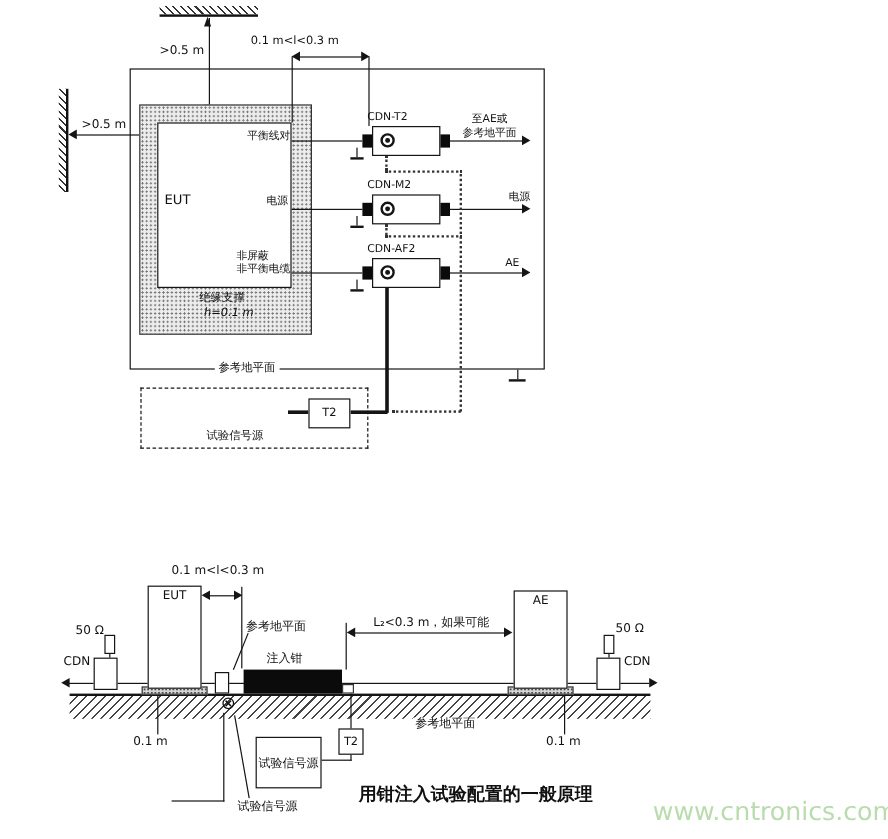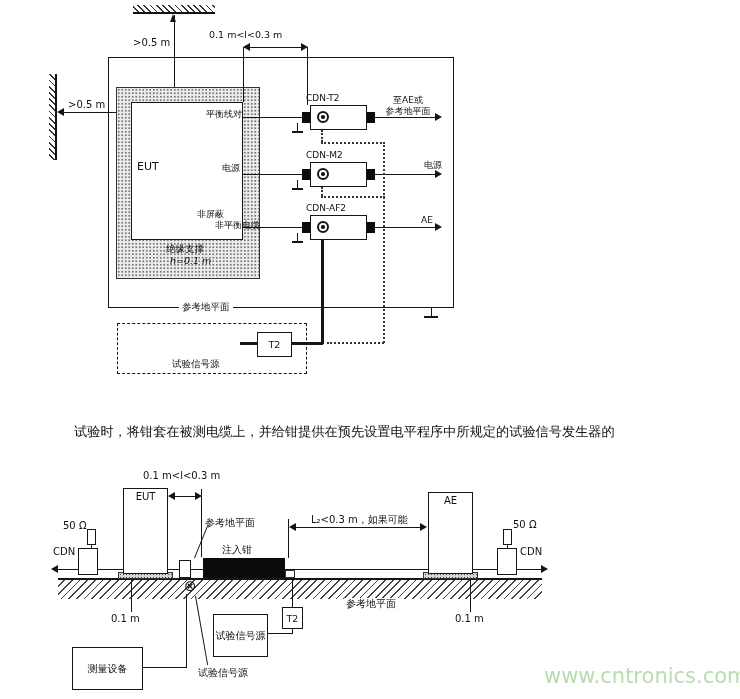--- a/index.html
+++ b/index.html
@@ -58,21 +58,21 @@
   <span class="lb" style="left:209px;top:30px;font-size:9.5px">0.1 m&lt;l&lt;0.3 m</span>
   <div class="hl" style="left:249px;top:47px;width:53px"></div>
   <div class="tl" style="left:243px;top:43px"></div>
   <div class="tr" style="left:301px;top:43px"></div>
   <div class="vl" style="left:243px;top:47px;height:55px"></div>
   <div class="vl" style="left:307px;top:47px;height:58px"></div>
 
   <span class="lb9" style="left:206px;top:110px">平衡线对</span>
   <span class="lb9" style="left:222px;top:164px">电源</span>
   <span class="lb9" style="left:197px;top:210px">非屏蔽</span>
-  <span class="lb9" style="left:215px;top:221px">非平衡电缆</span>
+  <span class="lb9" style="left:197px;top:221px">非平衡电缆</span>
   <div class="hl" style="left:243px;top:117px;width:59px"></div>
   <div class="hl" style="left:243px;top:174px;width:59px"></div>
   <div class="hl" style="left:243px;top:227px;width:59px"></div>
 
   <span class="lb9" style="left:306px;top:94px">CDN-T2</span>
   <div class="bx" style="left:310px;top:105px;width:57px;height:25px"></div>
   <div class="cdncirc" style="left:317px;top:111px"></div>
   <div class="blk" style="left:302px;top:112px;width:8px;height:11px"></div>
   <div class="blk" style="left:367px;top:112px;width:8px;height:11px"></div>
   <div class="vl" style="left:297px;top:123px;height:8px"></div>
@@ -121,21 +121,20 @@
   <div class="hl" style="left:424px;top:316px;width:14px;height:2px"></div>
   <span class="lb" style="left:179px;top:302px;background:#fff;padding:0 3px;font-size:9.5px">参考地平面</span>
 
   <div style="position:absolute;left:117px;top:323px;width:190px;height:51px;border:1.5px dashed #151515;box-sizing:border-box"></div>
   <div class="bx cbx" style="left:257px;top:332px;width:35px;height:25px">
     <span>T2</span>
   </div>
   <span class="lb" style="left:172px;top:359px;font-size:9.5px">试验信号源</span>
 
 
-  <div class="lb" style="left:74px;top:424px;font-size:13.2px">试验时，将钳套在被测电缆上，并给钳提供在预先设置电平程序中所规定的试验信号发生器的</div>
 
   <div class="hl" style="left:57px;top:569px;width:484px"></div>
   <div class="tl" style="left:51px;top:565px"></div>
   <div class="tr" style="left:541px;top:565px"></div>
 
   <div class="hl" style="left:58px;top:578px;width:484px;height:1.5px"></div>
   <div class="hatch135" style="left:58px;top:580px;width:484px;height:19px"></div>
 
   <div class="stip2" style="left:118px;top:572px;width:55px;height:7px"></div>
   <div class="stip2" style="left:423px;top:572px;width:55px;height:7px"></div>
@@ -178,32 +177,30 @@
   <span class="lb" style="left:513px;top:519px">50 Ω</span>
 
   <div class="vl" style="left:131px;top:579px;height:33px"></div>
   <span class="lb" style="left:111px;top:613px">0.1 m</span>
   <div class="vl" style="left:470px;top:579px;height:33px"></div>
   <span class="lb" style="left:455px;top:613px">0.1 m</span>
 
   <span style="position:absolute;left:184px;top:577px;font-size:15px;color:#111">⊗</span>
   <div class="vl" style="left:186px;top:594px;height:74px"></div>
   <div class="hl" style="left:143px;top:667px;width:44px"></div>
-  <div class="bx cbx" style="left:72px;top:647px;width:71px;height:43px;font-size:10px">
-    <span>测量设备</span>
-  </div>
   <span class="lb" style="left:198px;top:667px">试验信号源</span>
   <div class="hl" style="left:196px;top:596px;width:70px;transform:rotate(80deg);transform-origin:0 0"></div>
 
   <div class="bx cbx" style="left:213px;top:614px;width:55px;height:43px;font-size:10px">
     <span>试验信号源</span>
   </div>
   <div class="bx cbx" style="left:282px;top:607px;width:21px;height:22px;font-size:9.5px">
     <span>T2</span>
   </div>
   <div class="vl" style="left:292px;top:578px;height:29px"></div>
   <div class="hl" style="left:268px;top:633px;width:25px"></div>
   <div class="vl" style="left:292px;top:629px;height:5px"></div>
 
   <span class="lb" style="left:344px;top:598px;background:#fff;padding:0 2px">参考地平面</span>
+  <span class="lb" style="left:299px;top:654px;font-size:15px;font-weight:bold">用钳注入试验配置的一般原理</span>
 
   <span style="position:absolute;left:544px;top:664px;font-size:21px;color:#b9dcae;white-space:nowrap">www.cntronics.com</span>
 </div>
 
 </body></html>

